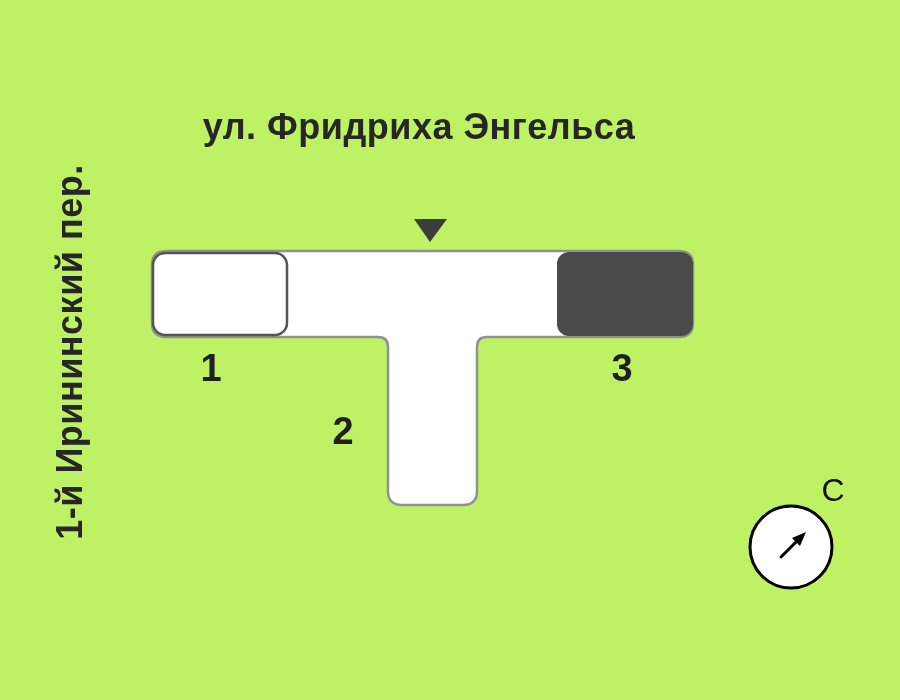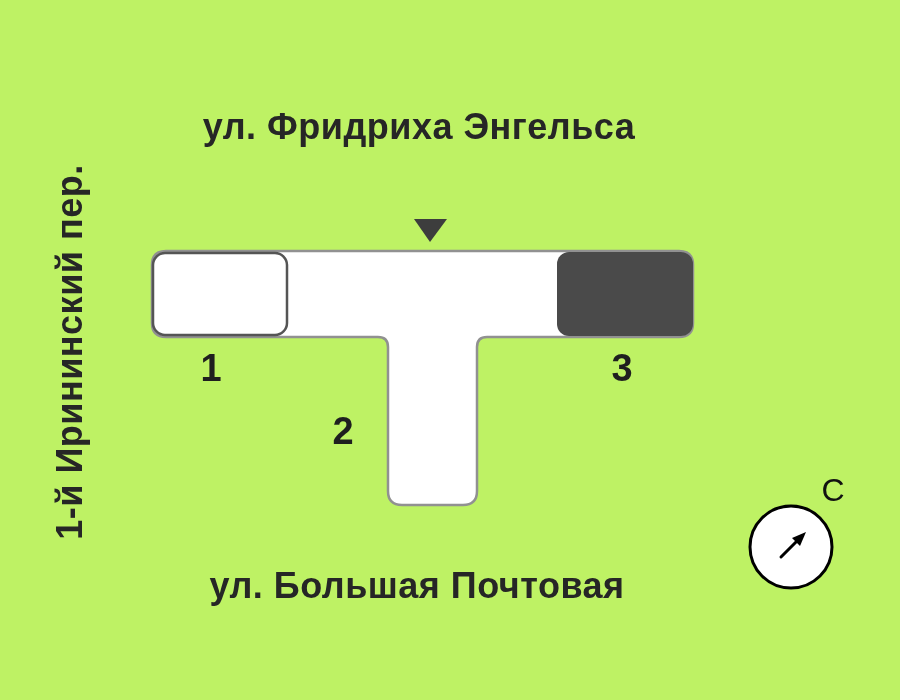--- a/index.html
+++ b/index.html
@@ -67,21 +67,20 @@
       <circle cx="791" cy="547" r="41" fill="#ffffff" stroke-width="3" stroke="#000000"></circle>
       <line x1="781" y1="557" x2="796" y2="542" stroke="#000000" stroke-width="3" stroke-linecap="round"></line>
       <polygon points="806,532 800,546 792,538" fill="#000000"></polygon>
     </g>
   </svg>
 
   <div class="street-label street-top">ул. Фридриха Энгельса</div>
 
   <div class="street-label street-left">1-й Ирининский пер.</div>
 
-  <div class="street-label street-bottom">ул. Большая Почтовая</div>
 
   <div class="section-number num-1">1</div>
 
   <div class="section-number num-2">2</div>
 
   <div class="section-number num-3">3</div>
 
   <div class="compass-letter">С</div>
 
 </div>

